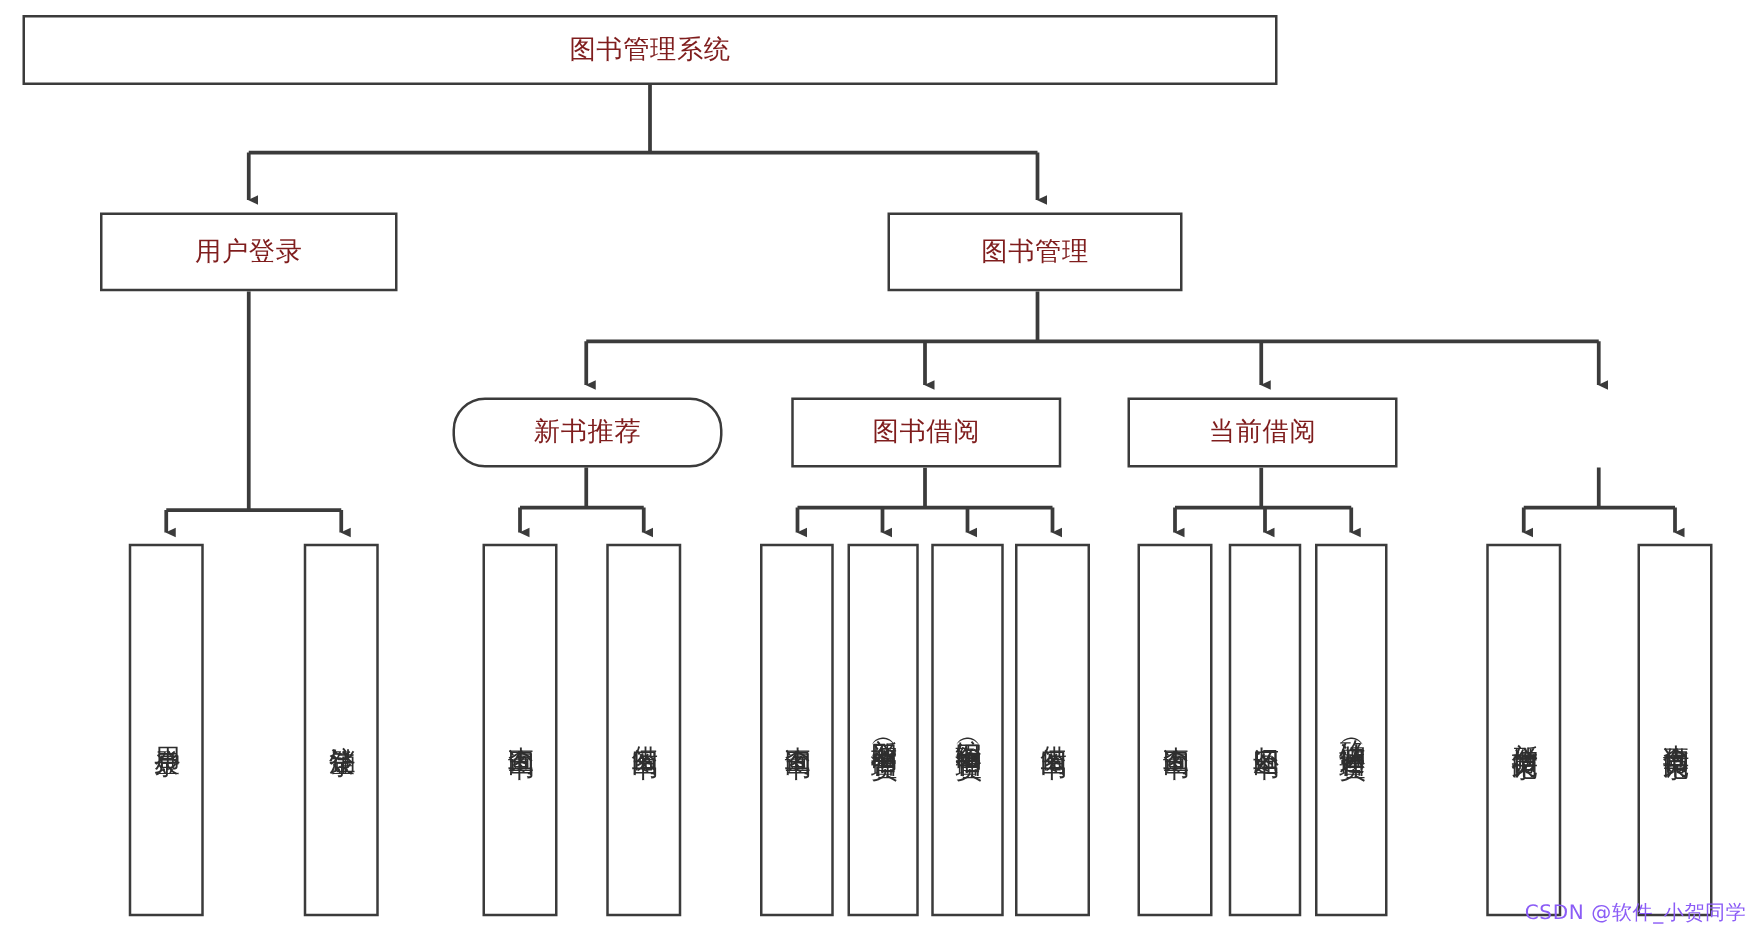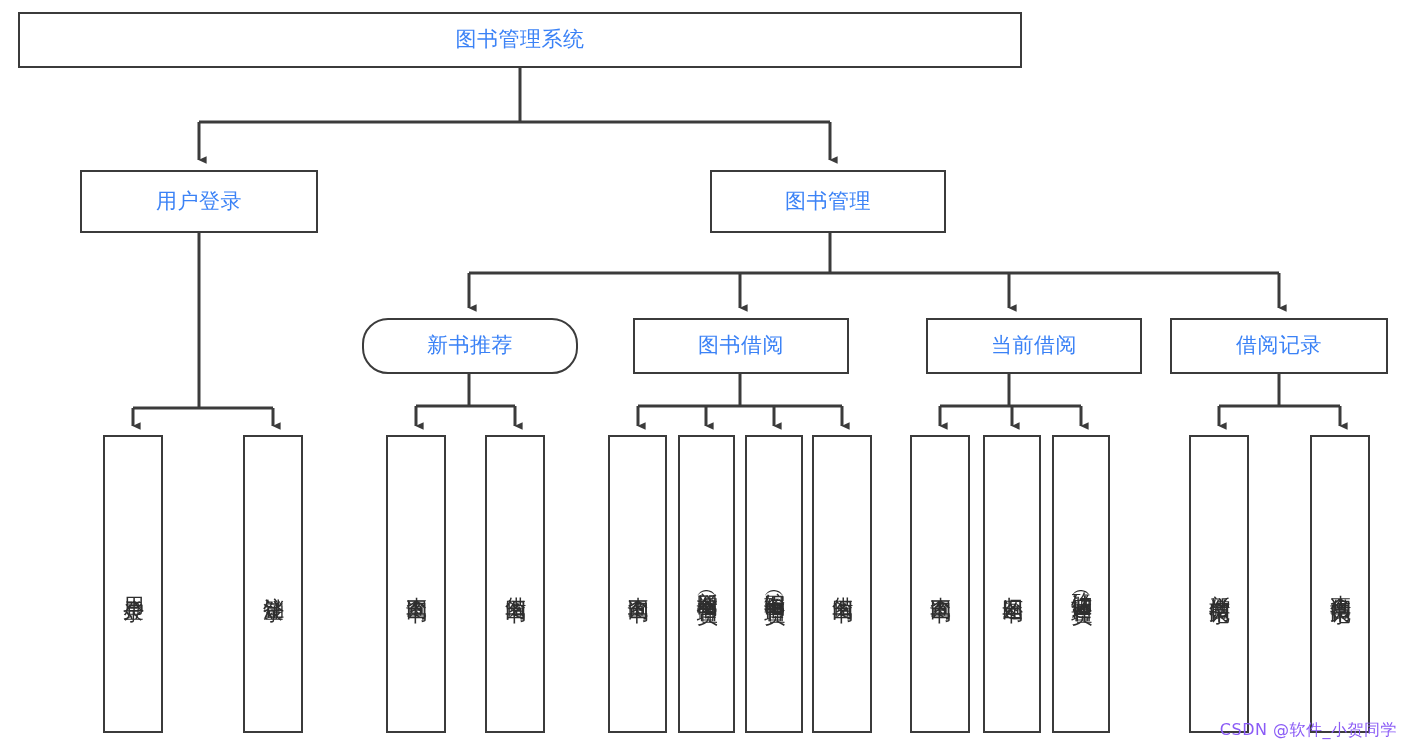--- a/index.html
+++ b/index.html
@@ -30,21 +30,21 @@
     box-sizing: border-box;
     background: #ffffff;
     border: 2px solid #3b3b3b;
     display: flex;
     align-items: center;
     justify-content: center;
     overflow: hidden;
   }
   .node-h .label {
     font-size: 21px;
-    color: #3b82f6;
+    color: #7f1d1d;
     line-height: 1.1;
     letter-spacing: 0.5px;
     white-space: nowrap;
   }
   .node-v {
     padding: 6px 2px;
   }
   .node-v .label {
     writing-mode: vertical-rl;
     text-orientation: upright;
@@ -135,25 +135,22 @@
   <div class="node node-h" style="left:710px; top:170px; width:236px; height:63px;">
     <span class="label">图书管理</span>
   </div>
 
   <div class="node node-h" style="left:362px; top:318px; width:216px; height:56px;border-radius:26px;">
     <span class="label">新书推荐</span>
   </div>
   <div class="node node-h" style="left:633px; top:318px; width:216px; height:56px;">
     <span class="label">图书借阅</span>
   </div>
-  <div class="node node-h" style="left:902px; top:318px; width:216px; height:56px;margin-left:24px;">
+  <div class="node node-h" style="left:902px; top:318px; width:216px; height:56px;">
     <span class="label">当前借阅</span>
-  </div>
-  <div class="node node-h" style="left:1170px; top:318px; width:218px; height:56px;">
-    <span class="label">借阅记录</span>
   </div>
 
   <div class="node node-v" style="left:103px; top:435px; width:60px; height:298px;">
     <span class="label">用户登录</span>
   </div>
   <div class="node node-v" style="left:243px; top:435px; width:60px; height:298px;">
     <span class="label">注销登录</span>
   </div>
 
   <div class="node node-v" style="left:386px; top:435px; width:60px; height:298px;">

